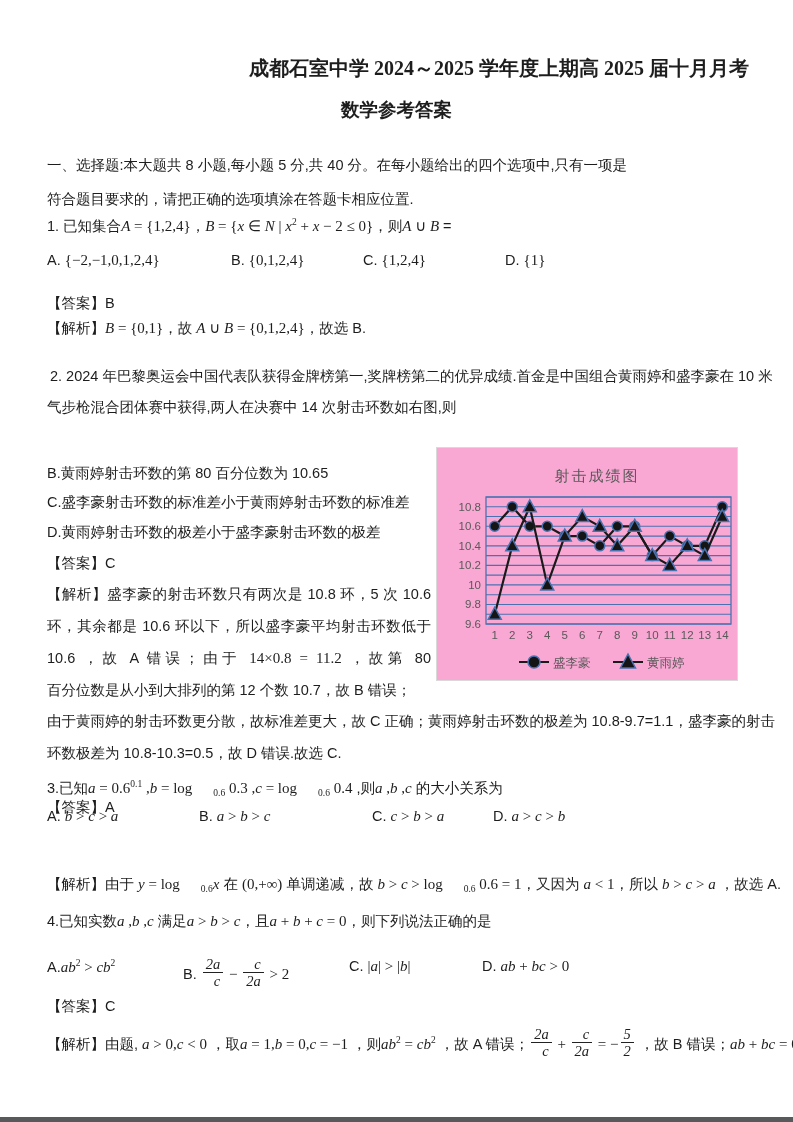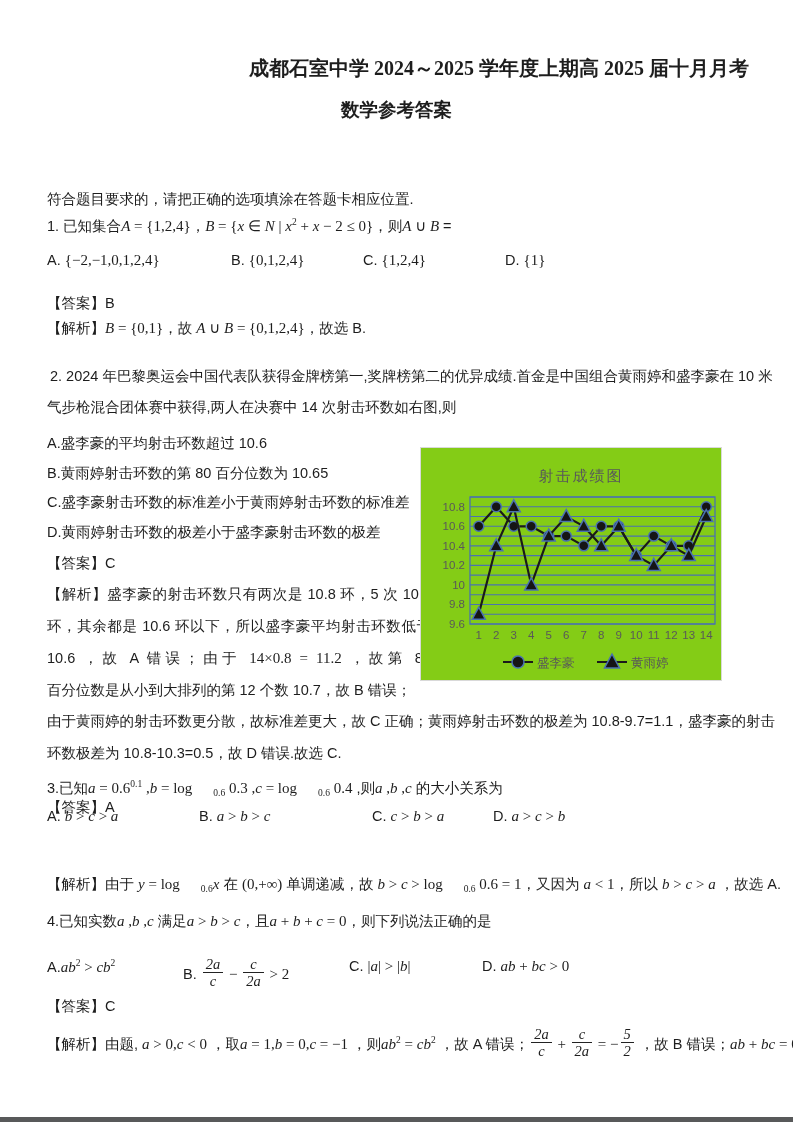--- a/index.html
+++ b/index.html
@@ -11,52 +11,52 @@
       font-weight:bold;font-size:20px;white-space:nowrap;margin-left:39px;}
   .t2{left:0;width:793px;text-align:center;font-family:"Liberation Serif",serif;
       font-weight:bold;font-size:18.5px;white-space:nowrap;}
   .optrow{position:absolute;left:47px;height:22px;}
   .opt{position:absolute;top:0;white-space:nowrap;}
   .just{width:384px;text-align:justify;text-align-last:justify;white-space:normal;}
   .mi{font-family:"Liberation Serif",serif;font-style:italic;font-size:15px;}
   .mr{font-family:"Liberation Serif",serif;font-size:15px;}
   .sup{font-family:"Liberation Serif",serif;font-size:9.5px;vertical-align:6px;}
   .sub{font-family:"Liberation Serif",serif;font-size:9.5px;vertical-align:-3px;padding-left:21px;}
-  .frac{display:inline-block;vertical-align:middle;text-align:center;
+  .frac{display:inline-block;vertical-align:middle;text-align:right;
         font-family:"Liberation Serif",serif;font-style:italic;line-height:1.12;
         margin:0 2px;position:relative;top:-2px;}
   .fn{display:block;border-bottom:1.3px solid #222;padding:0 3px;}
   .fd{display:block;padding:0 3px;}
-  .chart{position:absolute;left:420px;top:447px;width:300px;height:232px;
-         border:1px solid #d9d9d9;background:#84cc16;}
+  .chart{position:absolute;left:436px;top:447px;width:300px;height:232px;
+         border:1px solid #d9d9d9;background:#f9a8d4;}
   .bottom-bar{position:absolute;left:0;top:1117px;width:793px;height:4.5px;background:#58595a;}
 </style>
 </head>
 <body>
 
 <div class="doc">
 
   <div class="line t1" style="top:58px">成都石室中学 2024～2025 学年度上期高 2025 届十月月考</div>
   <div class="line t2" style="top:100px">数学参考答案</div>
 
+  <div class="line" style="top:155px">一、选择题:本大题共 8 小题,每小题 5 分,共 40 分。在每小题给出的四个选项中,只有一项是</div>
   <div class="line" style="top:189px">符合题目要求的，请把正确的选项填涂在答题卡相应位置.</div>
 
   <div class="line" style="top:212px"><span>1. 已知集合</span><span class="mi">A</span><span class="mr"> = {1,2,4}</span><span>，</span><span class="mi">B</span><span class="mr"> = {</span><span class="mi">x</span><span class="mr"> ∈ </span><span class="mi">N</span><span class="mr"> | </span><span class="mi">x</span><span class="sup">2</span><span class="mr"> + </span><span class="mi">x</span><span class="mr"> − 2 ≤ 0}</span><span>，则</span><span class="mi">A</span><span class="mr"> ∪ </span><span class="mi">B</span><span> =</span></div>
   <div class="optrow" style="top:252px">
     <span class="opt" style="left:0px"><span>A. </span><span class="mr">{−2,−1,0,1,2,4}</span></span>
     <span class="opt" style="left:184px"><span>B. </span><span class="mr">{0,1,2,4}</span></span>
     <span class="opt" style="left:316px"><span>C. </span><span class="mr">{1,2,4}</span></span>
     <span class="opt" style="left:458px"><span>D. </span><span class="mr">{1}</span></span>
   </div>
   <div class="line" style="top:293px">【答案】B</div>
   <div class="line" style="top:318px"><span>【解析】</span><span class="mi">B</span><span class="mr"> = {0,1}</span><span>，故 </span><span class="mi">A</span><span class="mr"> ∪ </span><span class="mi">B</span><span class="mr"> = {0,1,2,4}</span><span>，故选 B.</span></div>
 
   <div class="line" style="top:366px;left:50px">2. 2024 年巴黎奥运会中国代表队获得金牌榜第一,奖牌榜第二的优异成绩.首金是中国组合黄雨婷和盛李豪在 10 米</div>
   <div class="line" style="top:397px">气步枪混合团体赛中获得,两人在决赛中 14 次射击环数如右图,则</div>
-  <div class="line" style="top:433px">A.盛李豪的平均射击环数超过 10.6</div>
   <div class="line" style="top:463px">B.黄雨婷射击环数的第 80 百分位数为 10.65</div>
   <div class="line" style="top:492px">C.盛李豪射击环数的标准差小于黄雨婷射击环数的标准差</div>
   <div class="line" style="top:522px">D.黄雨婷射击环数的极差小于盛李豪射击环数的极差</div>
   <div class="line" style="top:553px">【答案】C</div>
   <div class="wrapline just" style="top:584px">【解析】盛李豪的射击环数只有两次是 10.8 环，5 次 10.6</div>
   <div class="wrapline just" style="top:616px">环，其余都是 10.6 环以下，所以盛李豪平均射击环数低于</div>
   <div class="wrapline just" style="top:648px"><span>10.6 ，故 A 错误；由于 </span><span class="mr">14×0.8 = 11.2</span><span> ，故第 80</span></div>
   <div class="line" style="top:680px">百分位数是从小到大排列的第 12 个数 10.7，故 B 错误；</div>
   <div class="line" style="top:711px">由于黄雨婷的射击环数更分散，故标准差更大，故 C 正确；黄雨婷射击环数的极差为 10.8-9.7=1.1，盛李豪的射击</div>
   <div class="line" style="top:743px">环数极差为 10.8-10.3=0.5，故 D 错误.故选 C.</div>

